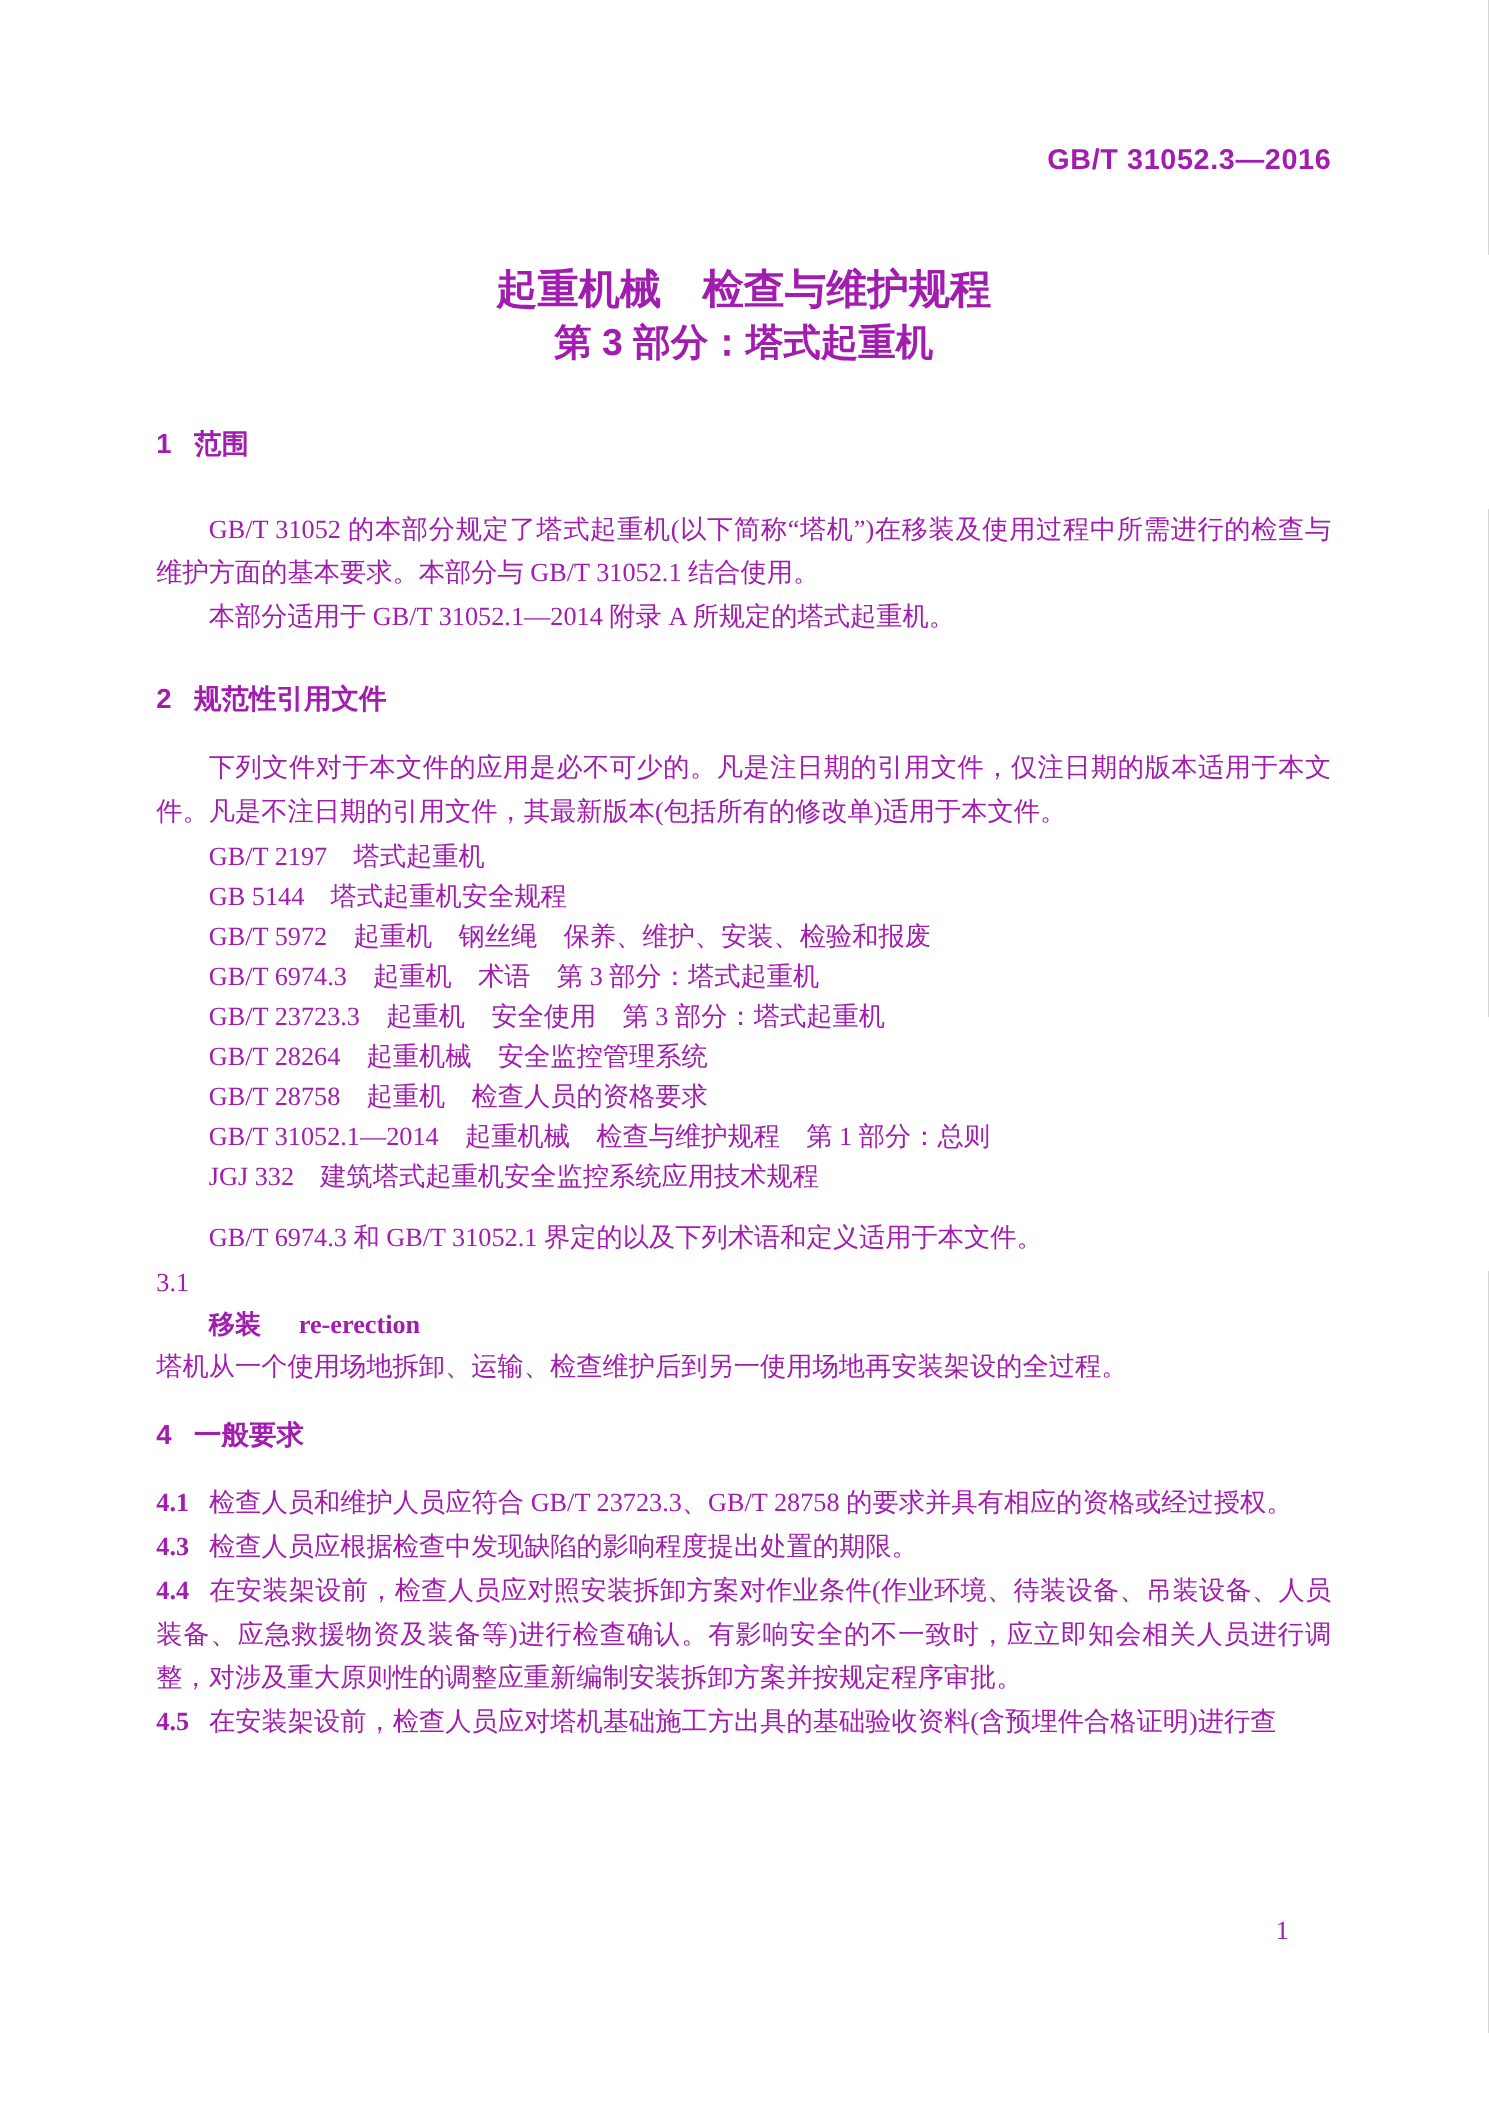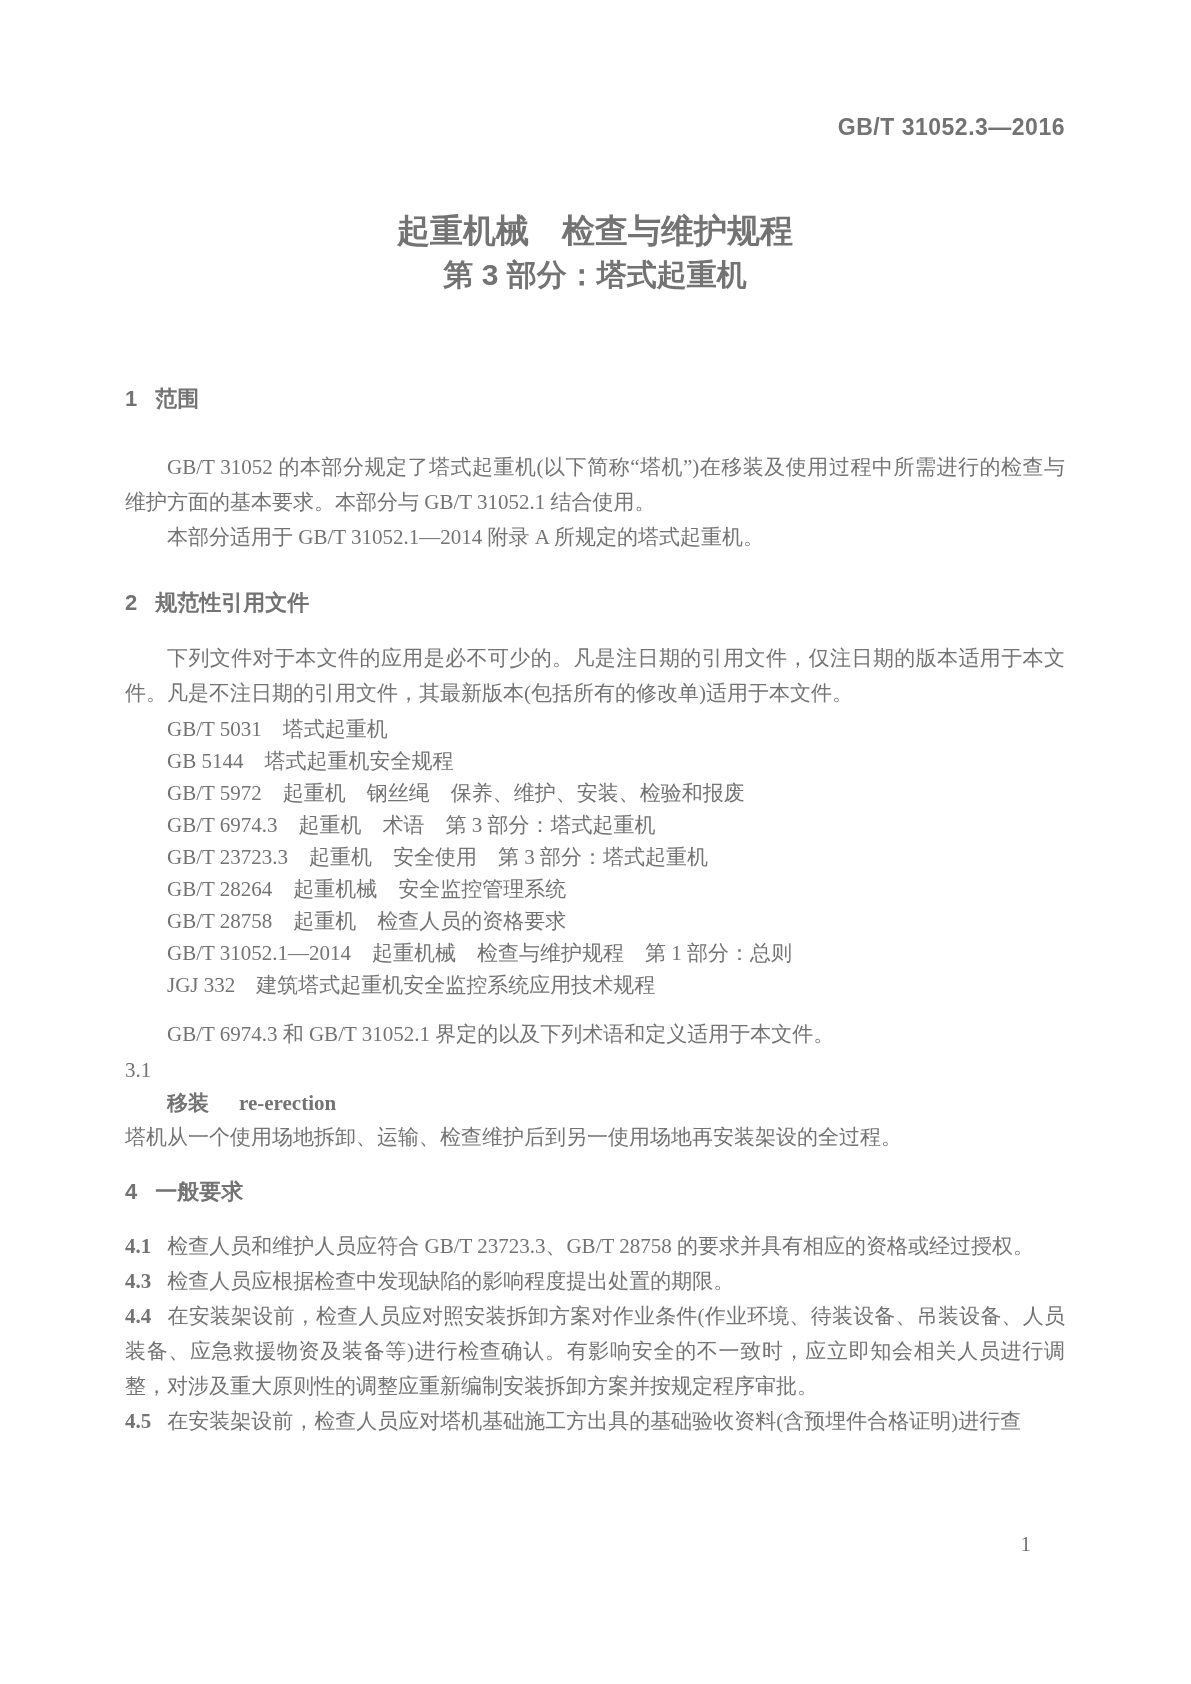--- a/index.html
+++ b/index.html
@@ -3,21 +3,21 @@
 <meta charset="utf-8">
 <style>
   * { margin: 0; padding: 0; box-sizing: border-box; }
   html, body { background: #9a9a9a; }
   .page {
     position: relative;
     width: 1191px;
     height: 1684px;
     margin: 0 auto;
     background: #ffffff;
-    color: #737373;
+    color: #a21caf;
     font-family: "Liberation Serif", "DejaVu Serif", serif;
     font-size: 21px;
     overflow: hidden;
   }
   .content {
     position: absolute;
     left: 125px;
     top: 0;
     width: 940px;
   }
@@ -46,21 +46,21 @@
     line-height: 42px;
   }
   
   .sec-heading {
     font-family: "Liberation Sans", "DejaVu Sans", sans-serif;
     font-weight: bold;
     font-size: 22px;
     line-height: 30px;
   }
   .sec-heading .sec-num { display: inline-block; margin-right: 18px; }
-  .h-s1 { margin-top: 88px; }
+  .h-s1 { margin-top: 44px; }
   .h-s2 { margin-top: 33px; }
   .h-s3 { margin-top: 32px; }
   .h-s4 { margin-top: 22px; }
   
   .para {
     line-height: 35px;
     text-align: justify;
     text-indent: 42px;
   }
   .para.no-indent { text-indent: 0; }
@@ -122,21 +122,21 @@
       <span class="sec-num">1</span><span>范围</span>
     </div>
     <p class="para p-first">GB/T 31052 的本部分规定了塔式起重机(以下简称“塔机”)在移装及使用过程中所需进行的检查与维护方面的基本要求。本部分与 GB/T 31052.1 结合使用。</p>
     <p class="para">本部分适用于 GB/T 31052.1—2014 附录 A 所规定的塔式起重机。</p>
 
     <div class="sec-heading h-s2">
       <span class="sec-num">2</span><span>规范性引用文件</span>
     </div>
     <p class="para s2-intro">下列文件对于本文件的应用是必不可少的。凡是注日期的引用文件，仅注日期的版本适用于本文件。凡是不注日期的引用文件，其最新版本(包括所有的修改单)适用于本文件。</p>
     <div class="ref-list">
-      <p class="ref-item">GB/T 5031　塔式起重机</p>
+      <p class="ref-item">GB/T 2197　塔式起重机</p>
       <p class="ref-item">GB 5144　塔式起重机安全规程</p>
       <p class="ref-item">GB/T 5972　起重机　钢丝绳　保养、维护、安装、检验和报废</p>
       <p class="ref-item">GB/T 6974.3　起重机　术语　第 3 部分：塔式起重机</p>
       <p class="ref-item">GB/T 23723.3　起重机　安全使用　第 3 部分：塔式起重机</p>
       <p class="ref-item">GB/T 28264　起重机械　安全监控管理系统</p>
       <p class="ref-item">GB/T 28758　起重机　检查人员的资格要求</p>
       <p class="ref-item">GB/T 31052.1—2014　起重机械　检查与维护规程　第 1 部分：总则</p>
       <p class="ref-item">JGJ 332　建筑塔式起重机安全监控系统应用技术规程</p>
     </div>
 

